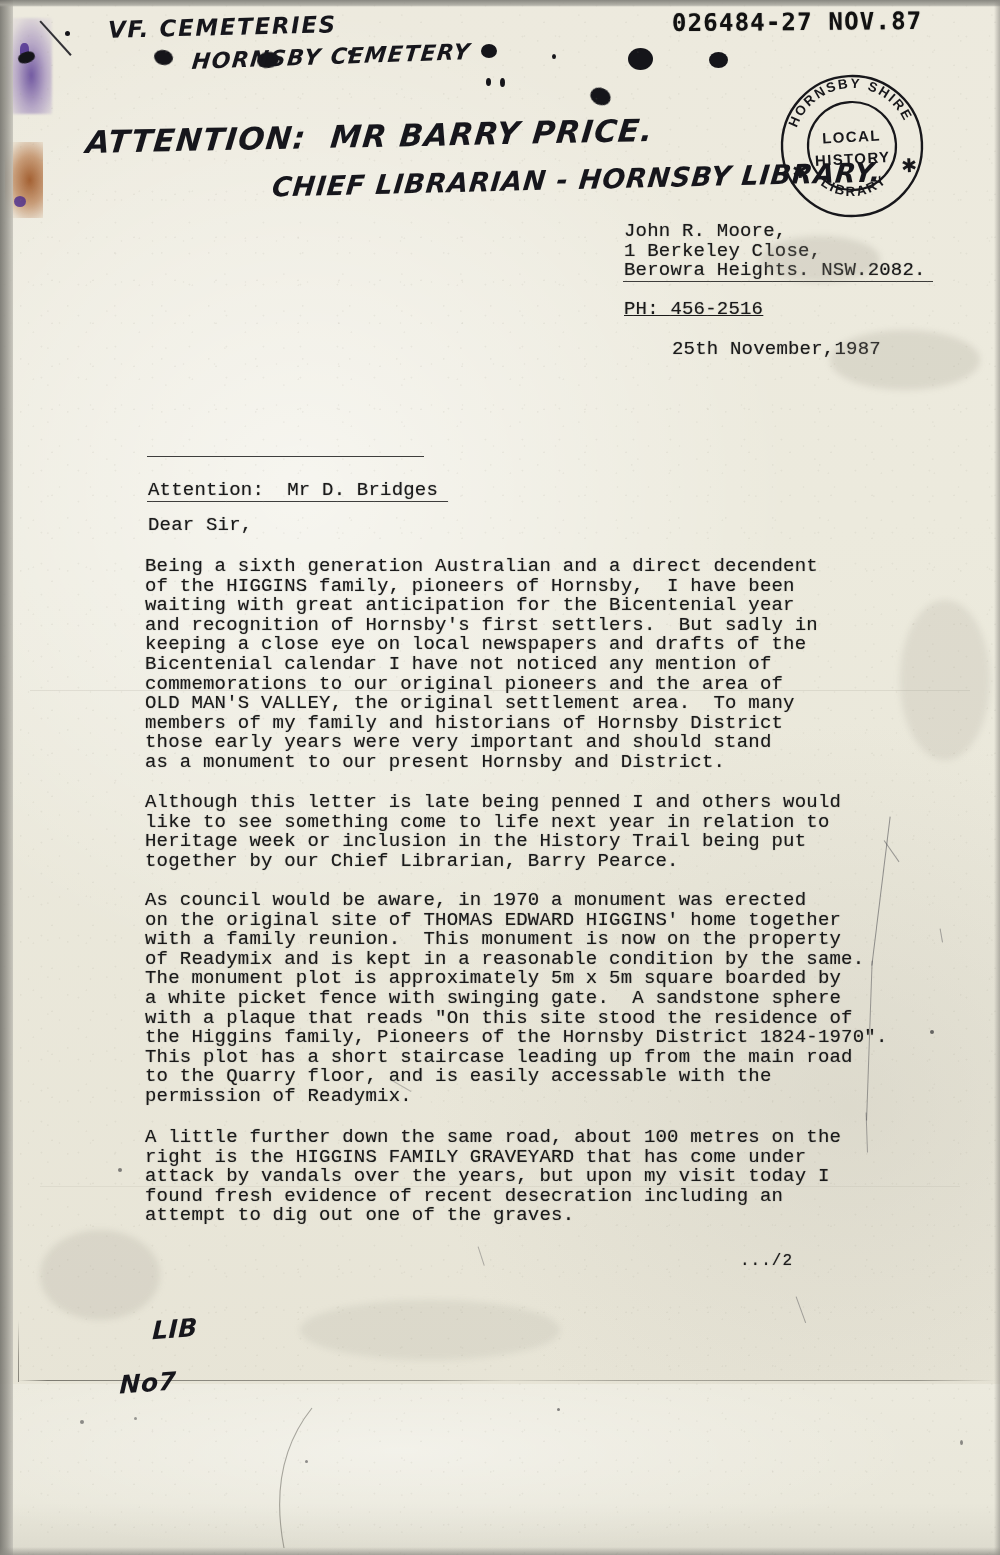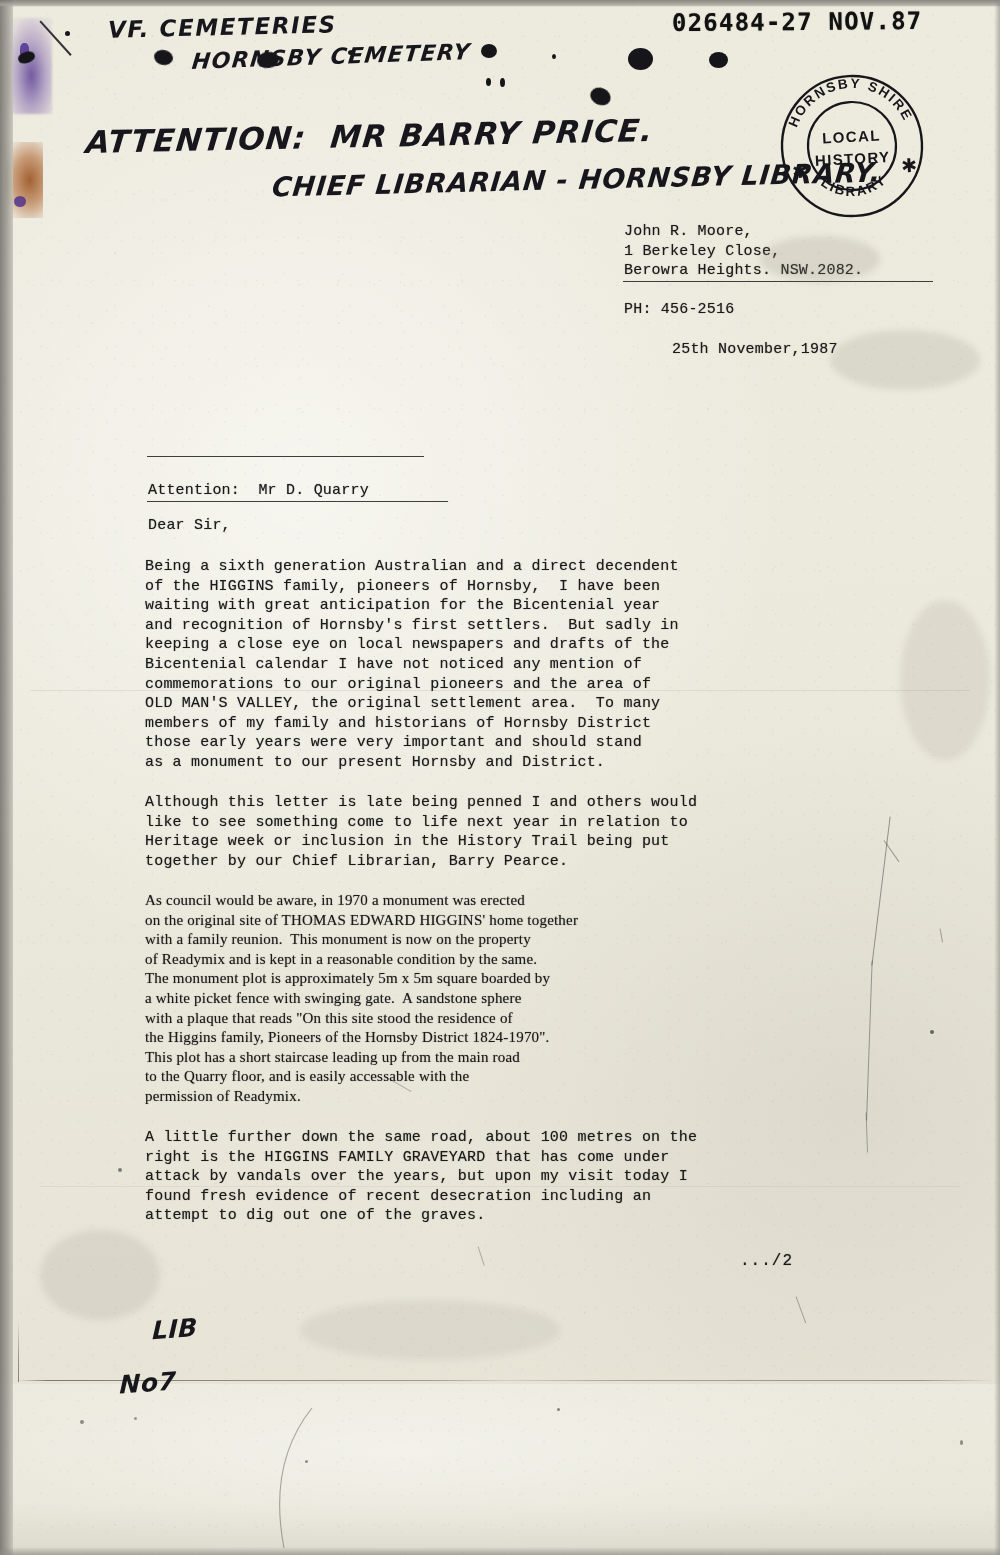--- a/index.html
+++ b/index.html
@@ -124,41 +124,41 @@
 
   
   .tw {
     position: absolute;
     font-family: "Liberation Mono", "DejaVu Sans Mono", monospace;
     color: #1a1a1a;
     white-space: pre;
     letter-spacing: 0.2px;
     text-shadow: 0 0 1.1px rgba(40,40,40,0.55);
   }
-  .tw-block { line-height: 19.6px; font-size: 15px; }
+  .tw-block { line-height: 19.6px; font-size: 19px; }
 
   #stamp-number {
     left: 672px; top: 8px;
     font-family: "DejaVu Sans Mono", monospace;
     font-size: 24px;
     letter-spacing: 1.2px;
     color: #111;
     font-weight: 600;
     transform: rotate(-0.5deg);
   }
 
   #sender-block { left: 624px; top: 222px; }
-  #sender-phone { left: 624px; top: 300px; }
+  #sender-phone { left: 624px; top: 300px; text-decoration: underline; }
   #sender-date  { left: 624px; top: 340px; margin-left: 48px; }
   #recipient-block { left: 148px; top: 378px; }
   #attention-line  { left: 148px; top: 481px; }
   #salutation      { left: 148px; top: 516px; }
   #para-1 { left: 145px; top: 557px; }
   #para-2 { left: 145px; top: 793px; }
-  #para-3 { left: 145px; top: 891px; font-family: Liberation Serif, serif; }
+  #para-3 { left: 145px; top: 891px; }
   #para-4 { left: 145px; top: 1128px; }
   #page-continue { left: 740px; top: 1252px; font-size: 16px; letter-spacing: 1px; }
 
   .underline-rule {
     position: absolute;
     height: 1.4px;
     background: #1d1d1d;
     opacity: .85;
   }
   #ul-sender   { left: 623px; top: 281px; width: 310px; }
@@ -342,21 +342,21 @@
   </div>
 
   <div class="tw tw-block" id="sender-block">John R. Moore,
 1 Berkeley Close,
 Berowra Heights. NSW.2082.</div>
   <div class="underline-rule" id="ul-sender"></div>
   <div class="tw tw-block" id="sender-phone">PH: 456-2516</div>
   <div class="tw tw-block" id="sender-date">25th November,1987</div>
 
   <div class="underline-rule" id="ul-recipient"></div>
-  <div class="tw tw-block" id="attention-line">Attention:  Mr D. Quarry</div>
+  <div class="tw tw-block" id="attention-line">Attention:  Mr D. Bridges</div>
   <div class="underline-rule" id="ul-attention"></div>
 
   <div class="tw tw-block" id="salutation">Dear Sir,</div>
   <div class="tw tw-block" id="para-2">Although this letter is late being penned I and others would
 like to see something come to life next year in relation to
 Heritage week or inclusion in the History Trail being put
 together by our Chief Librarian, Barry Pearce.</div>
   <div class="tw tw-block" id="para-1">Being a sixth generation Australian and a direct decendent
 of the HIGGINS family, pioneers of Hornsby,  I have been
 waiting with great anticipation for the Bicentenial year

